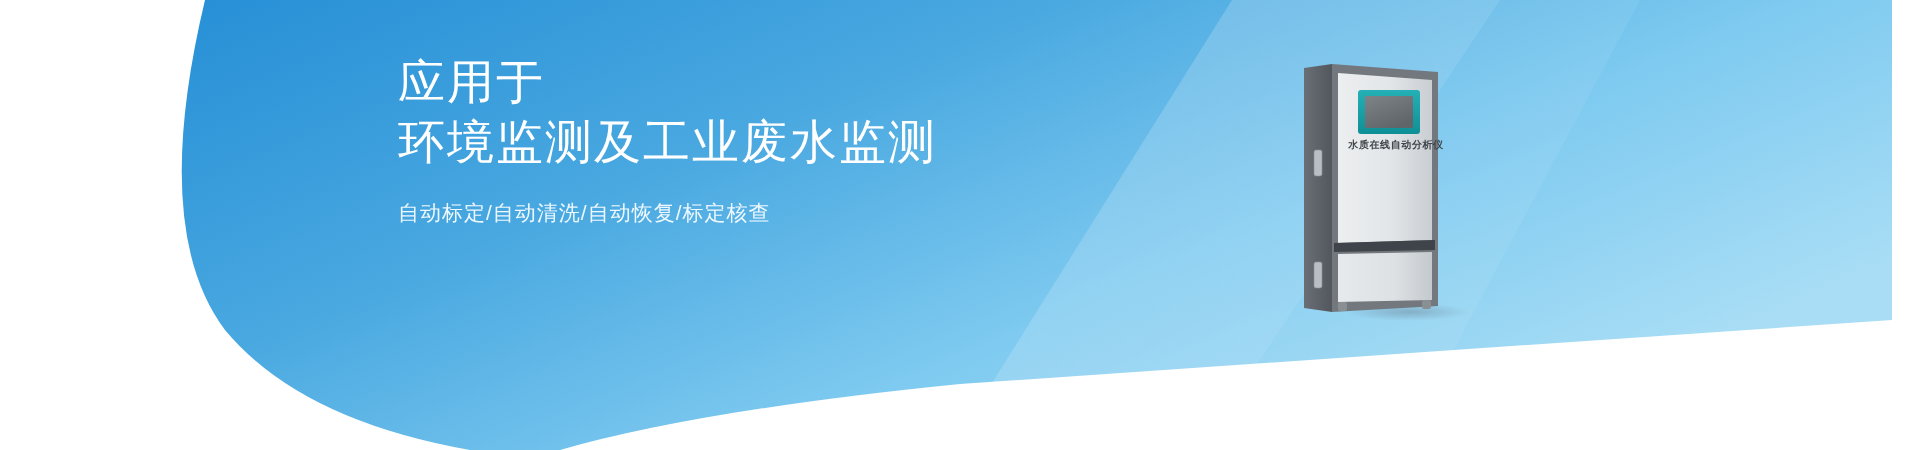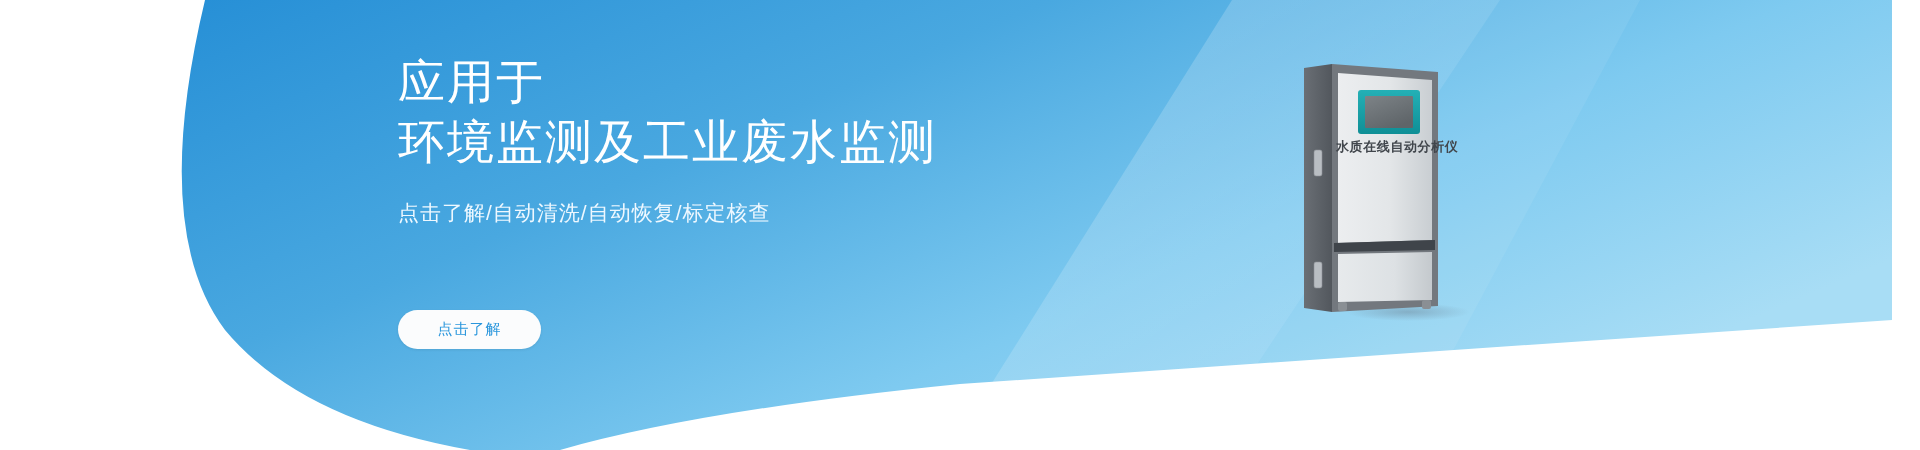--- a/index.html
+++ b/index.html
@@ -86,21 +86,21 @@
     height: 260px;
   }
   .device svg { display: block; }
   .device-label {
     position: absolute;
     left: 38px;
     top: 76px;
     width: 120px;
     text-align: center;
     color: #41464c;
-    font-size: 13px;
+    font-size: 10px;
     letter-spacing: 0.6px;
     font-family: "Liberation Serif", "DejaVu Serif", serif;
     font-weight: 700;
     white-space: nowrap;
   }
 </style>
 </head>
 <body>
 
 <div class="banner">
@@ -133,24 +133,23 @@
     <path d="M 0 0 L 205 0 Q 150 230 225 330 Q 300 420 470 450 L 0 450 Z" fill="#ffffff"></path>
     <path d="M 205 0 L 240 0 Q 182 232 252 326 Q 318 412 470 446 L 430 450
              Q 282 420 212 330 Q 148 232 205 0 Z" fill="url(#gradLeftBlob)" opacity="0.0"></path>
   </svg>
 
   <div class="copy">
     <h1 class="headline">
       <span class="headline-line">应用于</span>
       <span class="headline-line">环境监测及工业废水监测</span>
     </h1>
-    <p class="subhead">点击了解/自动清洗/自动恢复/标定核查</p>
+    <p class="subhead">自动标定/自动清洗/自动恢复/标定核查</p>
   </div>
 
-  <button class="cta">点击了解</button>
 
   <div class="device">
     <svg width="175" height="260" viewBox="0 0 175 260">
       <defs>
         <linearGradient id="panelG" x1="0" y1="0" x2="1" y2="0">
           <stop offset="0" stop-color="#eceef0"></stop>
           <stop offset="0.55" stop-color="#e3e6e8"></stop>
           <stop offset="1" stop-color="#c9ced2"></stop>
         </linearGradient>
         <linearGradient id="lowerG" x1="0" y1="0" x2="1" y2="0">

